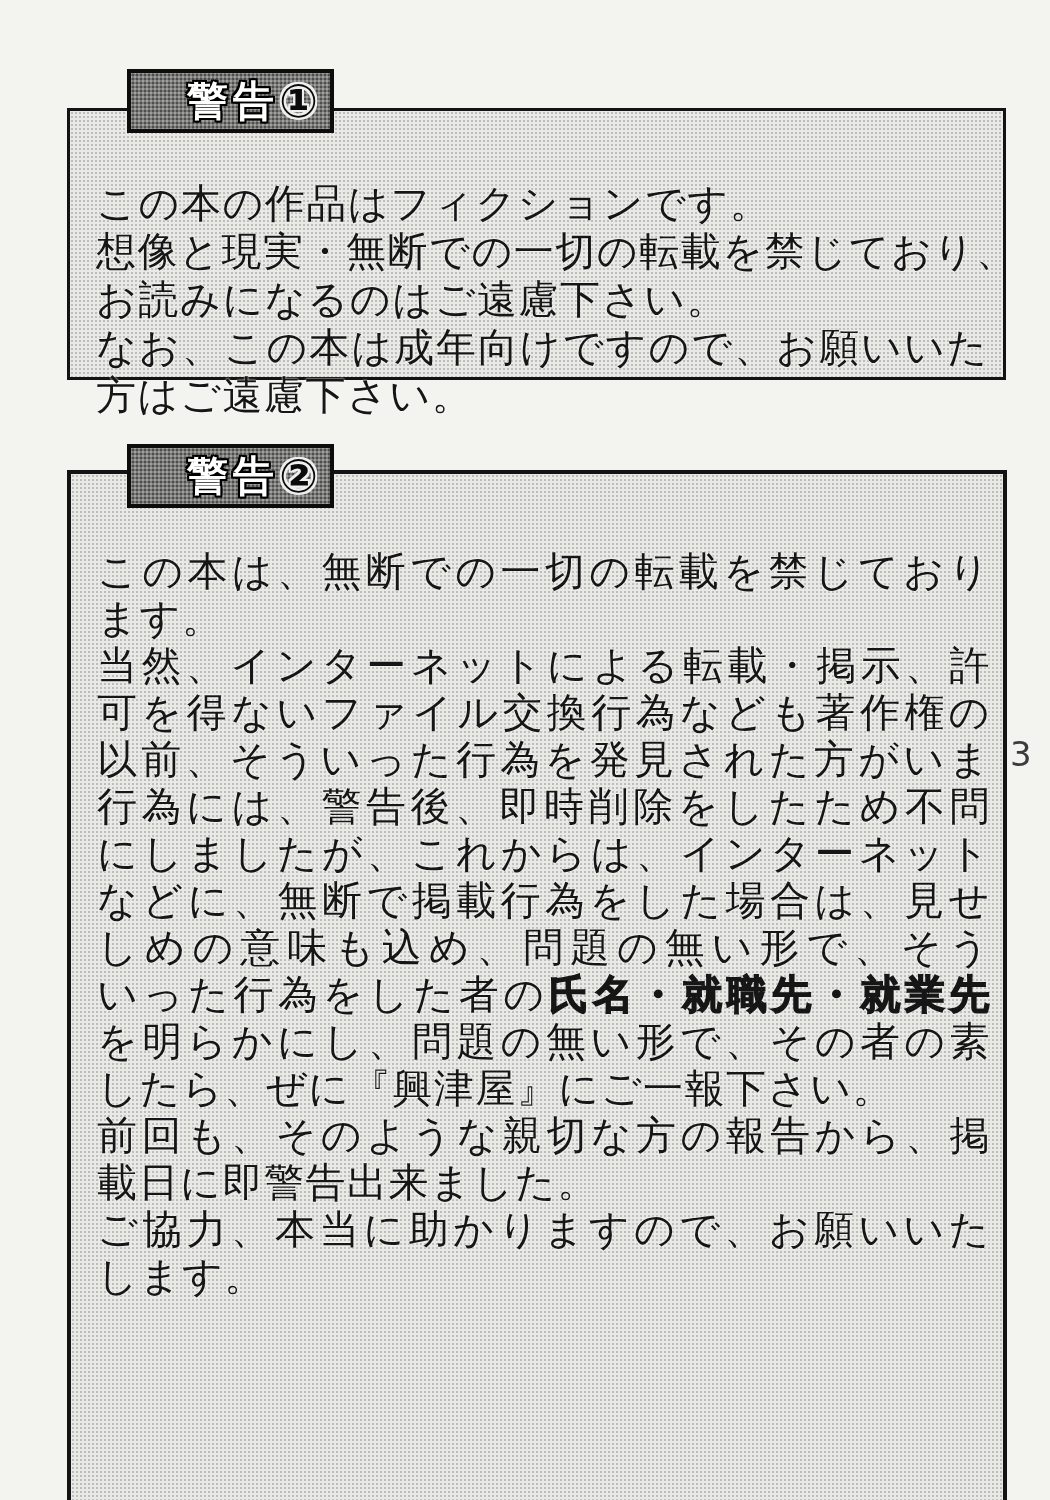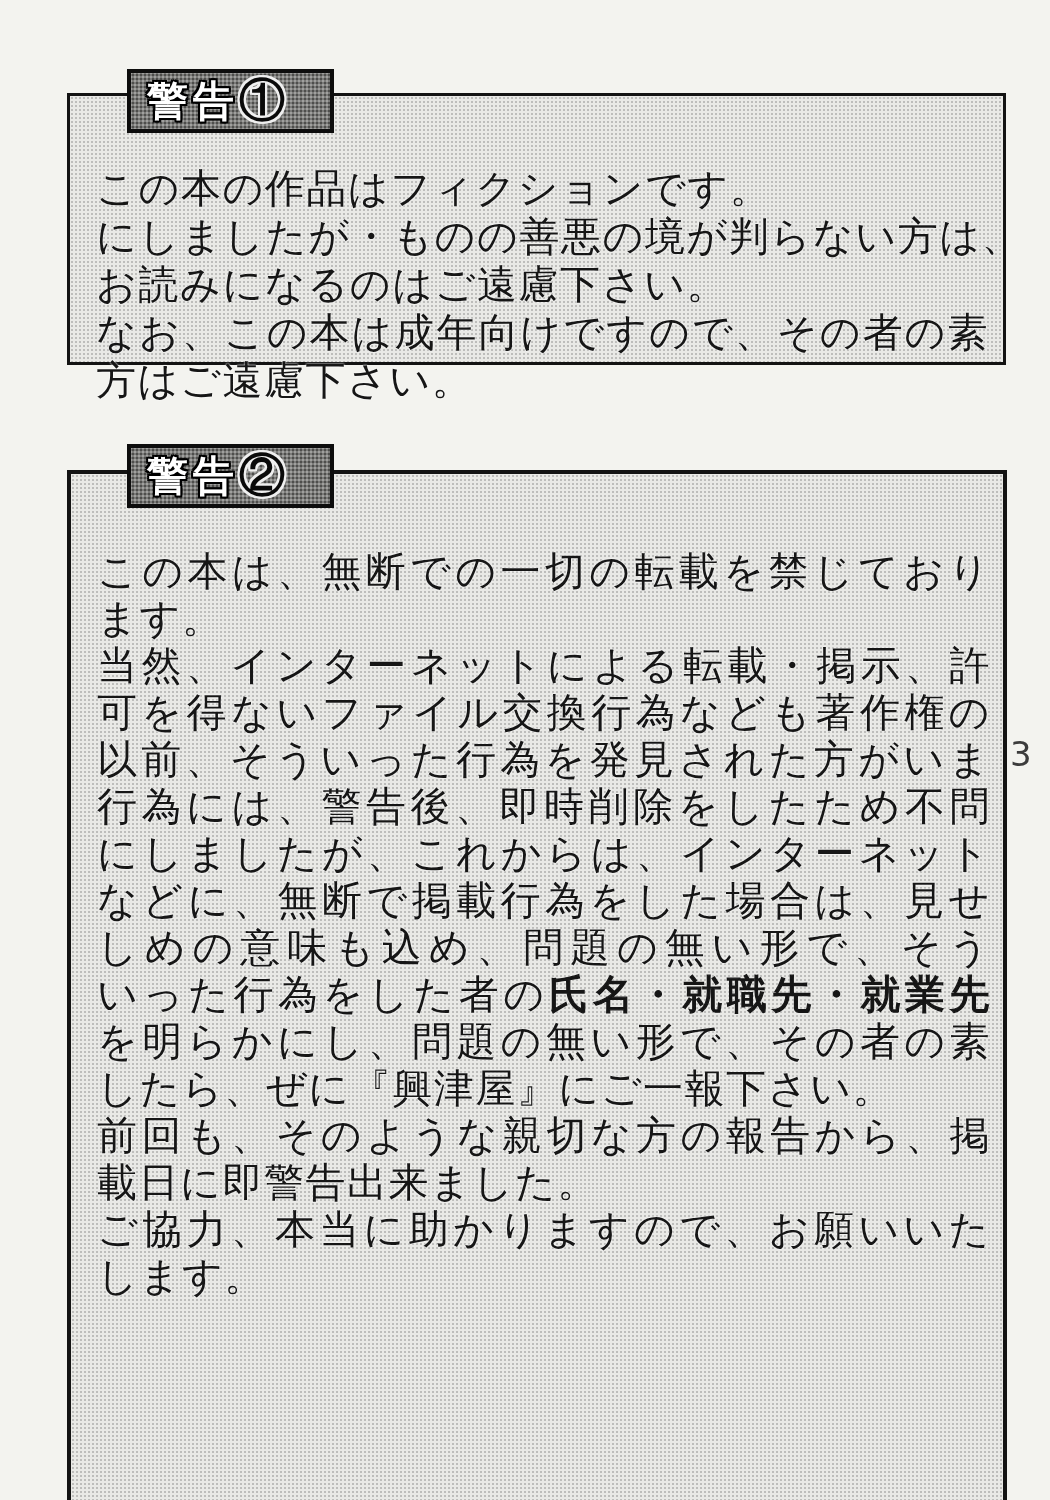--- a/index.html
+++ b/index.html
@@ -16,38 +16,37 @@
   }
   
   .warning-box {
     position: absolute;
     box-sizing: border-box;
     border: 3px solid #131313;
     background-color: #e9e9e6;
     background-image: radial-gradient(circle, #bdbdbb 1.05px, rgba(0,0,0,0) 1.2px);
     background-size: 4px 4px;
   }
-  .box1 { left: 67px; top: 93px; width: 939px; height: 272px; }
+  .box1 { left: 67px; top: 108px; width: 939px; height: 272px; }
   .box2 { left: 67px; top: 470px; width: 940px; height: 1169px; border-width: 4px; }
 
   
   .tab {
     position: absolute;
     box-sizing: border-box;
     width: 207px;
     height: 64px;
     border: 4px solid #0d0d0d;
     background-color: #a0a09e;
     background-image: radial-gradient(circle, #4e4e4c 1.5px, rgba(0,0,0,0) 1.65px);
     background-size: 4px 4px;
     display: flex;
     align-items: center;
-    justify-content: flex-start;
+    justify-content: flex-end;
     padding: 0 12px 0 16px;
-    font-family: Liberation Serif, serif;
   }
   .tab1 { left: 127px; top: 69px; }
   .tab2 { left: 127px; top: 444px; }
   .tab-label {
     font-size: 41px;
     font-weight: bold;
     letter-spacing: 5px;
     color: #ffffff;
     text-shadow:
       -2px -2px 0 #000, 2px -2px 0 #000, -2px 2px 0 #000, 2px 2px 0 #000,
@@ -81,21 +80,21 @@
     white-space: nowrap;
     line-height: 48px;
     height: 48px;
   }
   .box2 .line { line-height: 47px; height: 47px; }
   .line.fill {
     text-align: justify;
     text-align-last: justify;
   }
   .line .bold {
-    font-weight: 400;
+    font-weight: 700;
     -webkit-text-stroke: 1.3px #161616;
   }
 
   
   .page-number {
     position: absolute;
     left: 1010px;
     top: 737px;
     font-size: 34px;
     color: #3c3c3c;
@@ -103,23 +102,23 @@
   }
 </style>
 </head>
 <body>
 
 <div class="page">
 
   <div class="warning-box box1">
     <div class="text-area">
         <div class="line"><span>この本の作品はフィクションです。</span></div>
-        <div class="line fill"><span>にしましたが・ものの善悪の境が判らない方は、</span></div>
+        <div class="line fill"><span>想像と現実・無断での一切の転載を禁じており、</span></div>
         <div class="line"><span>お読みになるのはご遠慮下さい。</span></div>
-        <div class="line fill"><span>なお、この本は成年向けですので、その者の素</span></div>
+        <div class="line fill"><span>なお、この本は成年向けですので、お願いいた</span></div>
         <div class="line"><span>方はご遠慮下さい。</span></div>
       </div>
   </div>
   <div class="tab tab1">
     <span class="tab-label">警告</span>
     <span class="tab-number">①</span>
   </div>
 
   <div class="warning-box box2">
     <div class="text-area">

